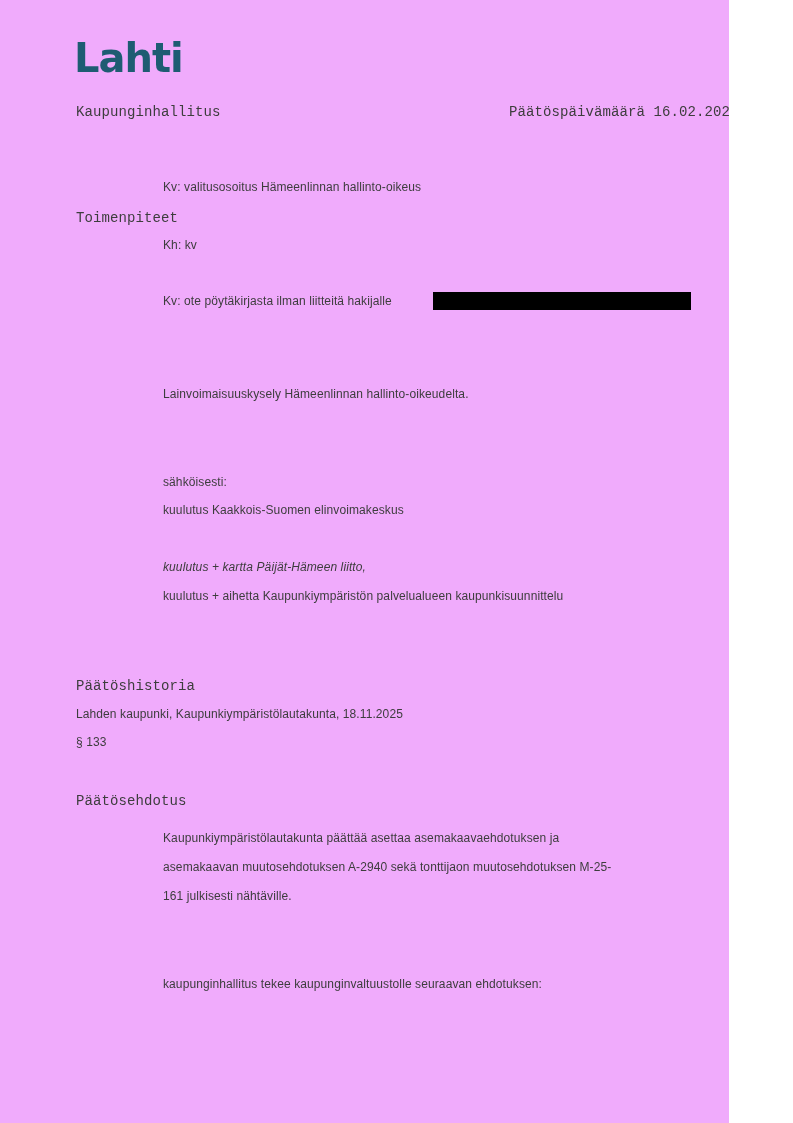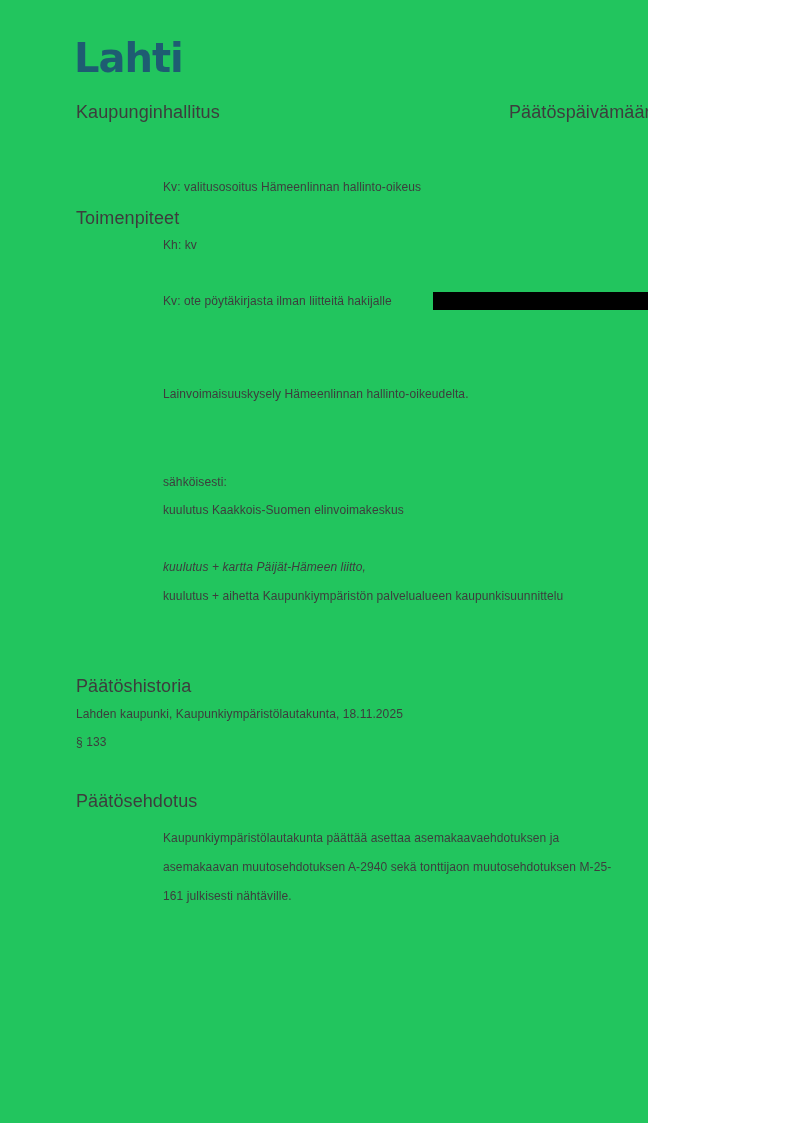--- a/index.html
+++ b/index.html
@@ -2,23 +2,23 @@
 <html style="--logo-color: #1e5c72; --text-color: #3d3d3d; --redaction-color: #000000;"><head>
 <meta charset="utf-8">
 <style>
   html, body {
     margin: 0;
     padding: 0;
     background: #ffffff;
   }
   .page {
     position: relative;
-    width: 648px;
+    width: 729px;
     height: 1123px;
-    background: #22c55e;
+    background: #f0abfc;
     overflow: hidden;
     font-family: "Liberation Sans", sans-serif;
     color: var(--text-color, #3d3d3d);
   }
   .logo {
     position: absolute;
     left: 74px;
     top: 36px;
     font-family: "DejaVu Sans", sans-serif;
     font-weight: 700;
@@ -28,21 +28,22 @@
     color: var(--logo-color, #1e5c72);
   }
   .line {
     position: absolute;
     font-size: 12px;
     line-height: 18px;
     white-space: nowrap;
     letter-spacing: 0.1px;
   }
   .h {
-    font-size: 18px;
+    font-size: 14px;
+    font-family: Liberation Mono, monospace;
   }
   .row {
     display: flex;
     align-items: center;
     gap: 36px;
   }
   .redaction {
     display: inline-block;
     height: 18px;
     background: var(--redaction-color, #000000);
@@ -81,14 +82,15 @@
   <div class="line h" style="left:76px; top:677px;">Päätöshistoria</div>
   <div class="line" style="left:76px; top:705px;">Lahden kaupunki, Kaupunkiympäristölautakunta, 18.11.2025</div>
   <div class="line" style="left:76px; top:733px;">§ 133</div>
 
   <div class="line h" style="left:76px; top:792px;">Päätösehdotus</div>
 
   <div class="line" style="left:163px; top:829px;">Kaupunkiympäristölautakunta päättää asettaa asemakaavaehdotuksen ja</div>
   <div class="line" style="left:163px; top:858px;">asemakaavan muutosehdotuksen A-2940  sekä tonttijaon muutosehdotuksen M-25-</div>
   <div class="line" style="left:163px; top:887px;">161 julkisesti nähtäville.</div>
 
+  <div class="line" style="left:163px; top:975px;">kaupunginhallitus tekee kaupunginvaltuustolle seuraavan ehdotuksen:</div>
 
 </div>
 
 </body></html>

